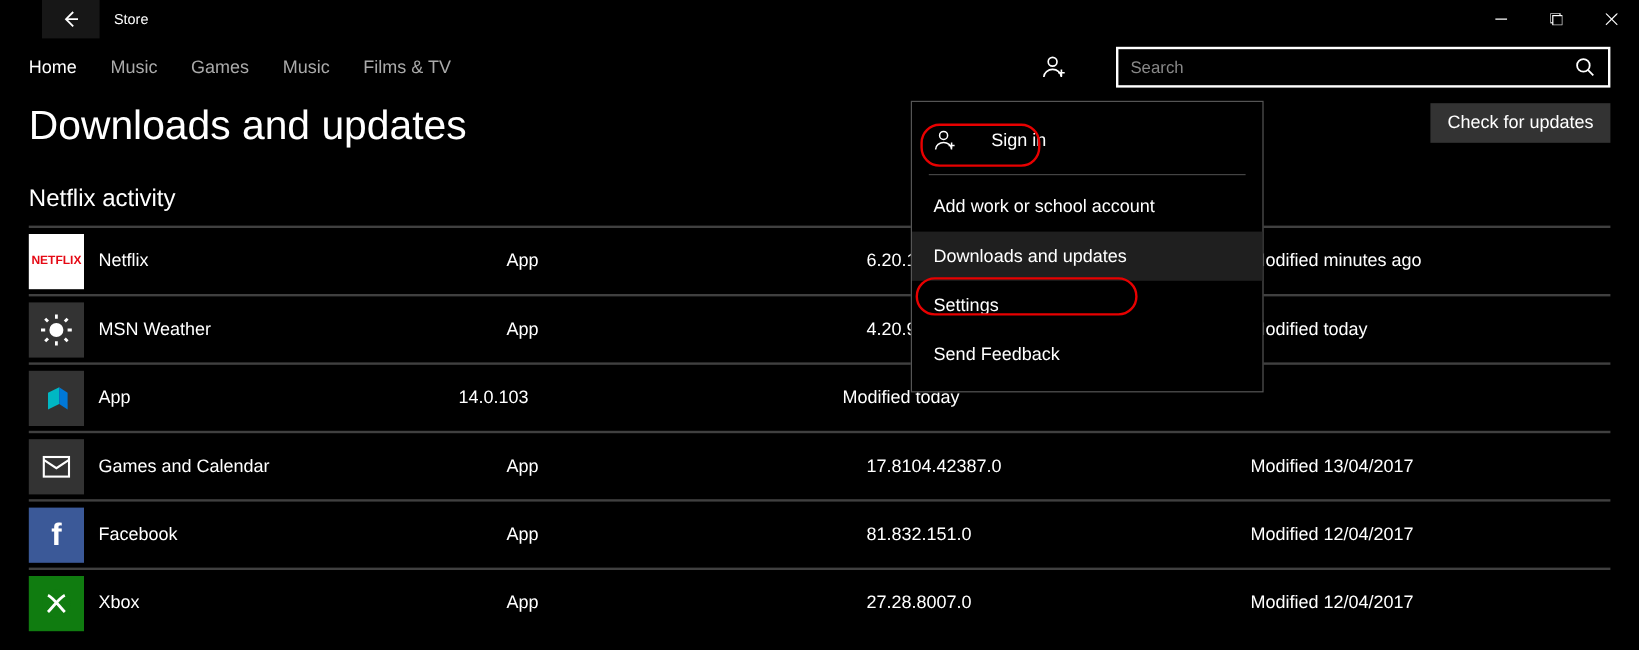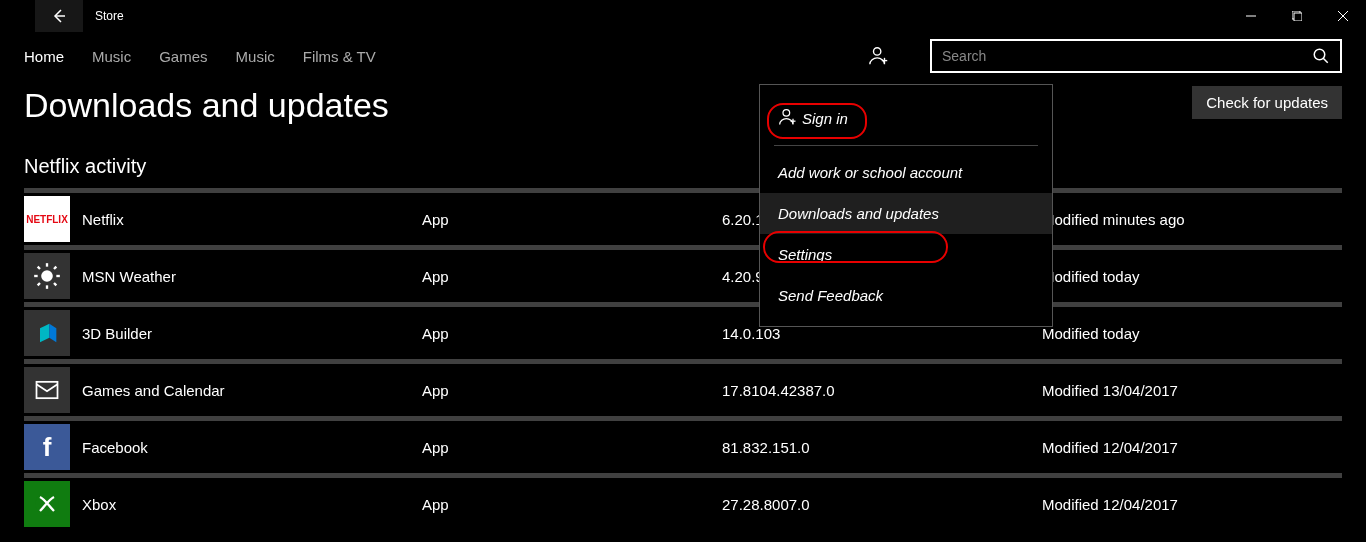--- a/index.html
+++ b/index.html
@@ -90,21 +90,21 @@
     color: #fff;
     border: none;
     padding: 8px 14px;
     font-size: 15px;
   }
   .section-title { font-size: 20px; margin-top: 30px; margin-bottom: 10px; font-weight:400;}
   .list { }
   .row {
     display: flex;
     align-items: center;
-    border-top: 5px solid #404040;
+    border-top: 2px solid #404040;
     height: 57px;
   }
   .app-icon {
     width: 46px;
     height: 46px;
     margin-right: 12px;
     display: flex;
     align-items: center;
     justify-content: center;
     font-size: 10px;
@@ -122,23 +122,22 @@
     width: 294px;
     background: #000;
     border: 1px solid #555;
     z-index: 10;
     padding: 10px 0;
   }
   .dd-item {
     padding: 12px 18px;
     font-size: 15px;
     display: flex;
-    align-items: flex-end;
-    gap: 4px;
-    font-style: italic;
+    align-items: center;
+    gap: 28px;
   }
   .dd-item.hovered { background: #1f1f1f; }
   .dd-sep { border-top:1px solid #444; margin: 6px 14px; }
   .highlight-oval {
     border: 2px solid #e80000;
     border-radius: 16px;
     position: absolute;
   }
   .hl1 { left: 767px; top: 103px; width: 100px; height: 36px; z-index:20;}
   .hl2 { left: 763px; top: 231px; width: 185px; height: 32px; z-index:20;}
@@ -241,21 +240,20 @@
       <div class="col-version">4.20.951</div>
       <div class="col-modified">Modified today</div>
     </div>
     <div class="row">
       <div class="app-icon ic-3d">
           <svg width="28" height="28" viewBox="0 0 24 24">
             <polygon points="6,20 6,8 14,4 14,16" fill="#00b7c3"></polygon>
             <polygon points="14,16 14,4 20,8 20,20" fill="#0078d7"></polygon>
           </svg>
         </div>
-      <div class="col-name">3D Builder</div>
       <div class="col-type">App</div>
       <div class="col-version">14.0.103</div>
       <div class="col-modified">Modified today</div>
     </div>
     <div class="row">
       <div class="app-icon ic-mail">
           <svg width="28" height="28" viewBox="0 0 24 24">
             <rect x="3" y="5" width="18" height="14" stroke="#fff" fill="none" stroke-width="1.5"></rect>
             <polyline points="3,7 12,13 21,7" stroke="#fff" fill="none" stroke-width="1.5"></polyline>
           </svg>

